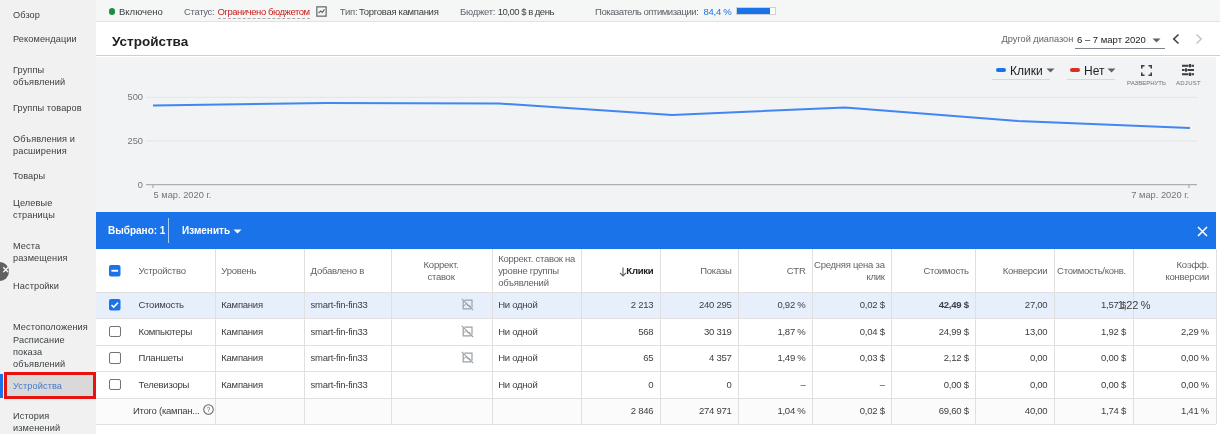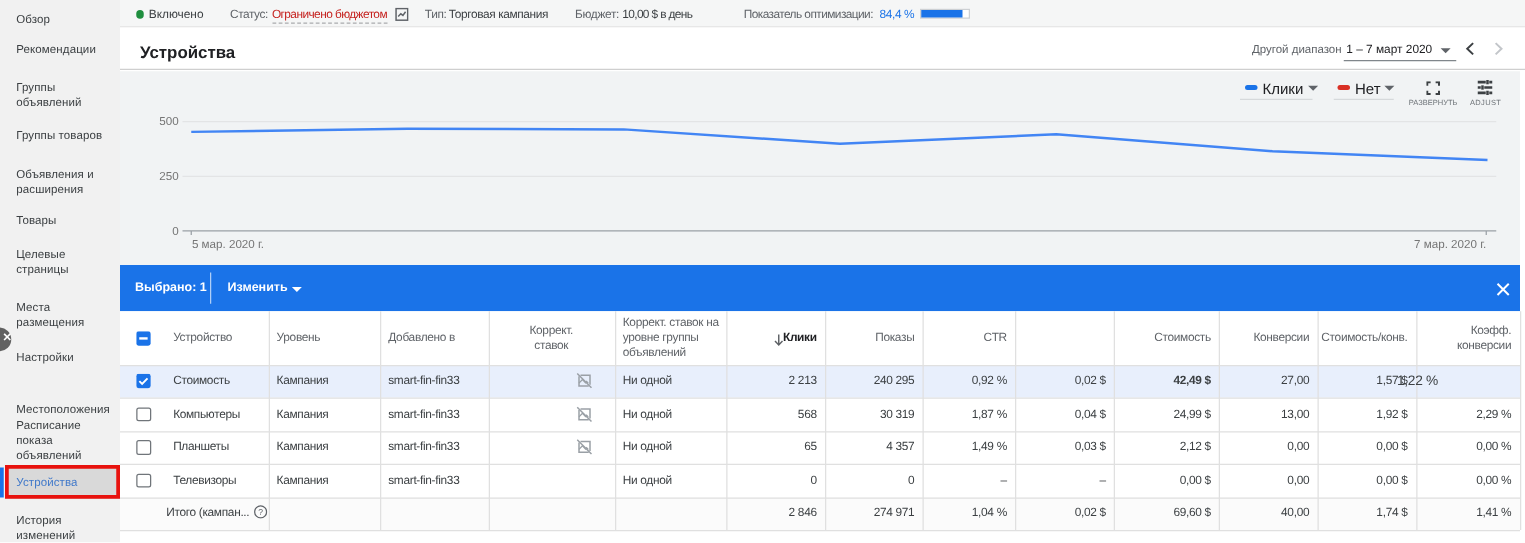--- a/index.html
+++ b/index.html
@@ -44,21 +44,21 @@
 <div class="abs" style="left:460px;top:5.5px;font-size:9.5px;color:#5f6368;white-space:nowrap;letter-spacing:-0.25px;">Бюджет:</div>
 <div class="abs" style="left:497.8px;top:5.5px;font-size:9.5px;color:#3c4043;white-space:nowrap;letter-spacing:-0.5px;">10,00 $ в день</div>
 <div class="abs" style="left:595px;top:5.5px;font-size:9.5px;color:#5f6368;white-space:nowrap;letter-spacing:-0.45px;">Показатель оптимизации:</div>
 <div class="abs" style="left:703.6px;top:5.5px;font-size:9.5px;color:#1a73e8;white-space:nowrap;letter-spacing:-0.3px;">84,4 %</div>
 <div class="abs" style="left:735.7px;top:7px;width:40.3px;height:8px;border:1px solid #cdd0d3;background:#fff;"></div>
 <div class="abs" style="left:736.7px;top:8px;width:33px;height:6px;background:#1a73e8;"></div>
 <div class="abs" style="left:96px;top:22px;width:1124px;height:34px;background:#fff;border-bottom:1px solid #cfcfcf;"></div>
 <div class="abs" style="left:112px;top:33.5px;font-size:13.5px;color:#202124;white-space:nowrap;font-weight:bold;">Устройства</div>
 <div class="abs" style="left:1001.6px;top:34px;font-size:9.2px;color:#5f6368;white-space:nowrap;">Другой диапазон</div>
 <div class="abs" style="left:1075px;top:28px;width:90px;height:21px;border-bottom:1px solid #80868b;"></div>
-<div class="abs" style="left:1077px;top:33.5px;font-size:9.5px;color:#202124;white-space:nowrap;">1 – 7 март 2020</div>
+<div class="abs" style="left:1077px;top:33.5px;font-size:9.5px;color:#202124;white-space:nowrap;">6 – 7 март 2020</div>
 <svg class="abs" style="left:1152px;top:37.5px;" width="9" height="5" viewBox="0 0 9 5">
       <path d="M0.5 0.5 L4.5 4.5 L8.5 0.5 Z" fill="#5f6368"></path>
     </svg>
 <svg class="abs" style="left:1171px;top:33px;" width="11" height="12" viewBox="0 0 11 12">
       <path d="M7.5 1.5 L2.8 6 L7.5 10.5" fill="none" stroke="#3c4043" stroke-width="1.6"></path>
     </svg>
 <svg class="abs" style="left:1193px;top:33px;" width="11" height="12" viewBox="0 0 11 12">
       <path d="M3.5 1.5 L8.2 6 L3.5 10.5" fill="none" stroke="#c3c6ca" stroke-width="1.6"></path>
     </svg>
 <div class="abs" style="left:96px;top:57px;width:1120px;height:154.5px;background:#f1f3f4;"></div>
@@ -140,20 +140,21 @@
 <div class="abs" style="left:221.3px;top:264.8px;font-size:9.5px;line-height:11.8px;color:#5f6368;white-space:nowrap;letter-spacing:-0.25px;">Уровень</div>
 <div class="abs" style="left:310.6px;top:264.8px;font-size:9.5px;line-height:11.8px;color:#5f6368;white-space:nowrap;letter-spacing:-0.25px;">Добавлено в</div>
 <div class="abs" style="left:361px;width:160px;text-align:center;top:258.8px;font-size:9.5px;line-height:11.8px;color:#5f6368;white-space:nowrap;letter-spacing:-0.25px;">Коррект.<br>ставок</div>
 <div class="abs" style="left:498.2px;top:253px;font-size:9.5px;line-height:11.8px;color:#5f6368;white-space:nowrap;letter-spacing:-0.25px;">Коррект. ставок на<br>уровне группы<br>объявлений</div>
 <div class="abs" style="left:493.4px;width:160px;text-align:right;top:264.8px;font-size:9.5px;line-height:11.8px;color:#5f6368;white-space:nowrap;letter-spacing:-0.25px;"><b style="color:#202124;">Клики</b></div>
 <svg class="abs" style="left:618.5px;top:266.5px;" width="8" height="10" viewBox="0 0 8 10">
 <path d="M4 0.5 V8.5 M1 5.8 L4 9 L7 5.8" fill="none" stroke="#5d6165" stroke-width="1.15"></path>
     </svg>
 <div class="abs" style="left:571.5px;width:160px;text-align:right;top:264.8px;font-size:9.5px;line-height:11.8px;color:#5f6368;white-space:nowrap;letter-spacing:-0.25px;">Показы</div>
 <div class="abs" style="left:645.5px;width:160px;text-align:right;top:264.8px;font-size:9.5px;line-height:11.8px;color:#5f6368;white-space:nowrap;letter-spacing:-0.25px;">CTR</div>
+<div class="abs" style="left:724.7px;width:160px;text-align:right;top:258.8px;font-size:9.5px;line-height:11.8px;color:#5f6368;white-space:nowrap;letter-spacing:-0.25px;">Средняя цена за<br>клик</div>
 <div class="abs" style="left:808.7px;width:160px;text-align:right;top:264.8px;font-size:9.5px;line-height:11.8px;color:#5f6368;white-space:nowrap;letter-spacing:-0.25px;">Стоимость</div>
 <div class="abs" style="left:887.4000000000001px;width:160px;text-align:right;top:264.8px;font-size:9.5px;line-height:11.8px;color:#5f6368;white-space:nowrap;letter-spacing:-0.25px;">Конверсии</div>
 <div class="abs" style="left:966px;width:160px;text-align:right;top:264.8px;font-size:9.5px;line-height:11.8px;color:#5f6368;white-space:nowrap;letter-spacing:-0.25px;">Стоимость/конв.</div>
 <div class="abs" style="left:1049px;width:160px;text-align:right;top:258.8px;font-size:9.5px;line-height:11.8px;color:#5f6368;white-space:nowrap;letter-spacing:-0.25px;">Коэфф.<br>конверсии</div>
 <svg class="abs" style="left:109px;top:299.0px;" width="11.5" height="11.5" viewBox="0 0 12 12">
 <rect x="0" y="0" width="12" height="12" rx="2" fill="#1a73e8"></rect>
 <path d="M2.6 6.2 L4.9 8.5 L9.4 3.8" fill="none" stroke="#fff" stroke-width="1.6"></path>
     </svg>
 <div class="abs" style="left:138.5px;top:299.15px;font-size:9.5px;color:#3c4043;white-space:nowrap;letter-spacing:-0.25px;">Стоимость</div>
 <div class="abs" style="left:221.3px;top:299.15px;font-size:9.5px;color:#3c4043;white-space:nowrap;letter-spacing:-0.25px;">Кампания</div>

